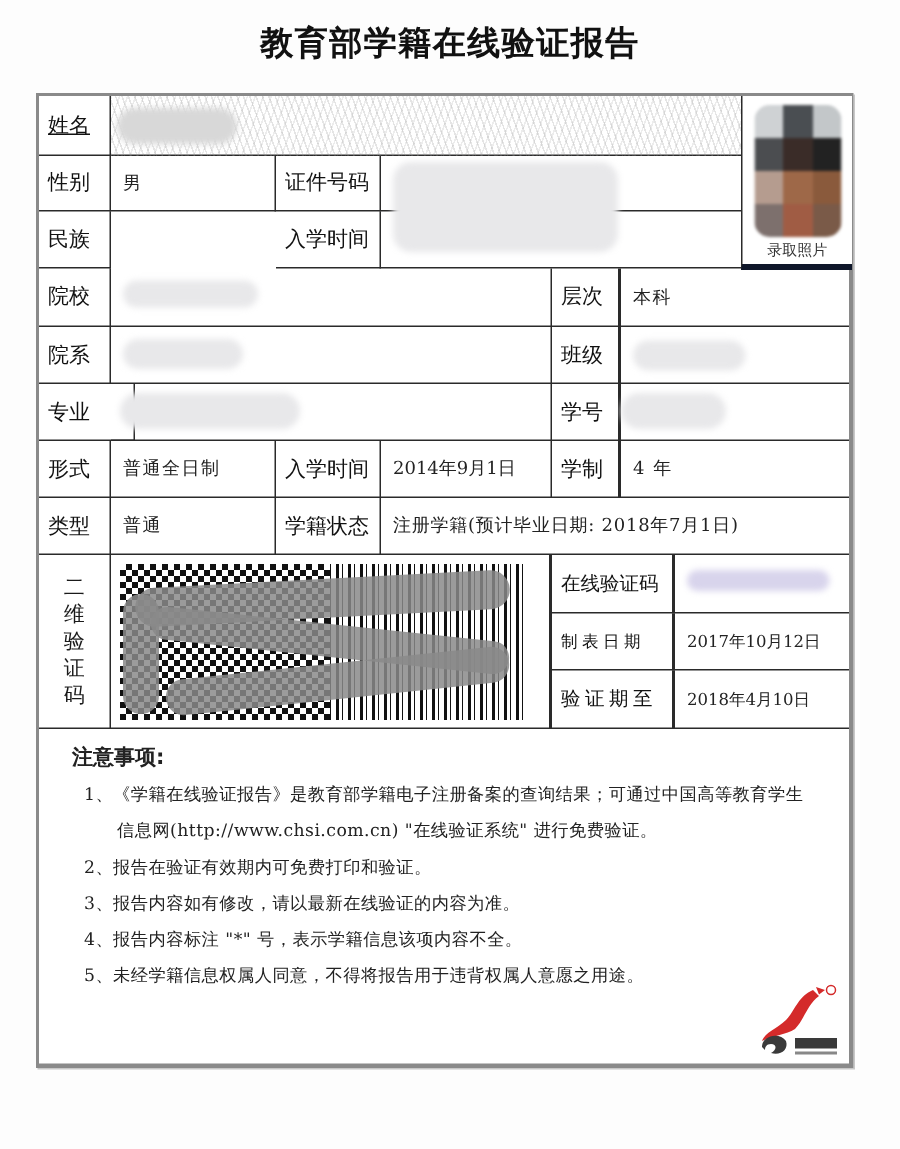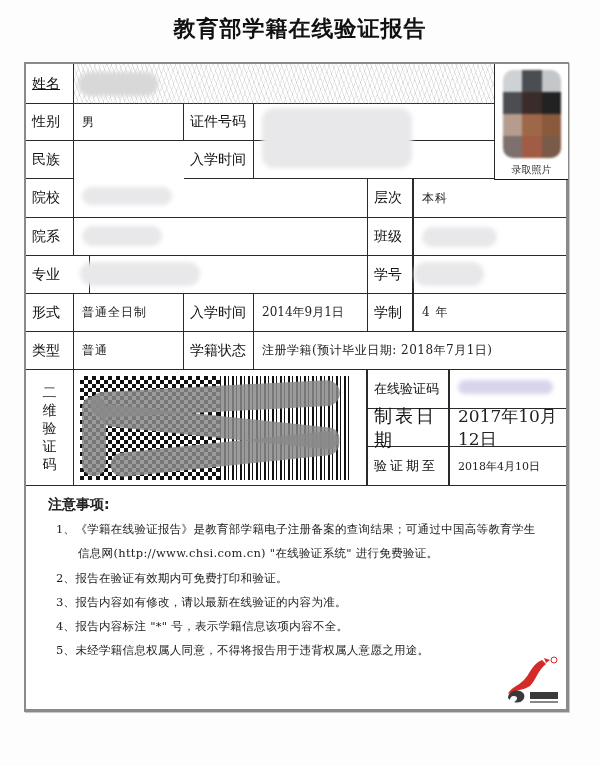--- a/index.html
+++ b/index.html
@@ -30,21 +30,21 @@
     position: absolute; background: #e8e8ea; border-radius: 12px; filter: blur(2px);
   }
   .hatch {
     position: absolute; left: 48px; top: 0; width: 420px; height: 40px;
     background:
       repeating-linear-gradient(70deg, rgba(150,150,150,0.25) 0 1px, transparent 1px 4px),
       repeating-linear-gradient(110deg, rgba(150,150,150,0.18) 0 1px, transparent 1px 5px);
   }
   .photo-wrap {
     position: absolute; left: 468px; top: 0; width: 74px; height: 116px; border-left: 1px solid #2a2a2a;
-    border-bottom: 1px solid #0f172a; box-sizing: border-box; background: #fff;
+    border-bottom: 4px solid #0f172a; box-sizing: border-box; background: #fff;
   }
   .photo {
     position: absolute; left: 8px; top: 6px; width: 58px; height: 88px;
     display: grid; grid-template-columns: repeat(3, 1fr); grid-template-rows: repeat(4, 1fr);
     border-radius: 10px; overflow: hidden; filter: blur(1px);
   }
   .photo-caption {
     position: absolute; left: 0; width: 100%; bottom: 2px; text-align: center; font-size: 10px;
     font-family: "DejaVu Sans", sans-serif; color: #333;
   }
@@ -167,22 +167,22 @@
     <div class="qr-smear" style="left:10px;top:10px;width:250px;height:26px;transform:rotate(-3deg);"></div>
     <div class="qr-smear" style="left:20px;top:40px;width:240px;height:22px;transform:rotate(6deg);"></div>
     <div class="qr-smear" style="left:30px;top:66px;width:230px;height:24px;transform:rotate(-6deg);"></div>
     <div class="qr-smear" style="left:2px;top:20px;width:24px;height:80px;border-radius:12px;"></div>
   </div>
 
   <div class="cell lbl" style="left:342px;top:306px;width:82px;height:39px;border-right:2px solid #2a2a2a;font-size:13px;">在线验证码</div>
   <div class="cell" style="left:424px;top:306px;width:116px;height:39px;border-right:none;">
     <div class="blur" style="left:8px;top:10px;width:95px;height:14px;background:#d8d4ec;"></div>
   </div>
-  <div class="cell lbl" style="left:342px;top:345px;width:82px;height:38px;border-right:2px solid #2a2a2a;font-size:18px;letter-spacing:3px;">制表日期</div>
-  <div class="cell val" style="left:424px;top:345px;width:116px;height:38px;border-right:none;letter-spacing:0;font-size:17px;">2017年10月12日</div>
+  <div class="cell lbl" style="left:342px;top:345px;width:82px;height:38px;border-right:2px solid #2a2a2a;font-size:11px;letter-spacing:3px;">制表日期</div>
+  <div class="cell val" style="left:424px;top:345px;width:116px;height:38px;border-right:none;letter-spacing:0;font-size:11px;">2017年10月12日</div>
   <div class="cell lbl" style="left:342px;top:383px;width:82px;height:39px;border-right:2px solid #2a2a2a;font-size:13px;letter-spacing:3px;">验证期至</div>
   <div class="cell val" style="left:424px;top:383px;width:116px;height:39px;border-right:none;letter-spacing:0;font-size:11px;">2018年4月10日</div>
 
   <div class="notes">
     <div class="notes-title">注意事项:</div>
     <div class="note-line" style="top:36px;left:30px;">1、《学籍在线验证报告》是教育部学籍电子注册备案的查询结果；可通过中国高等教育学生</div>
     <div class="note-line" style="top:60px;left:52px;">信息网(http://www.chsi.com.cn) "在线验证系统" 进行免费验证。</div>
     <div class="note-line" style="top:85px;">2、报告在验证有效期内可免费打印和验证。</div>
     <div class="note-line" style="top:109px;">3、报告内容如有修改，请以最新在线验证的内容为准。</div>
     <div class="note-line" style="top:133px;">4、报告内容标注 "*" 号，表示学籍信息该项内容不全。</div>

